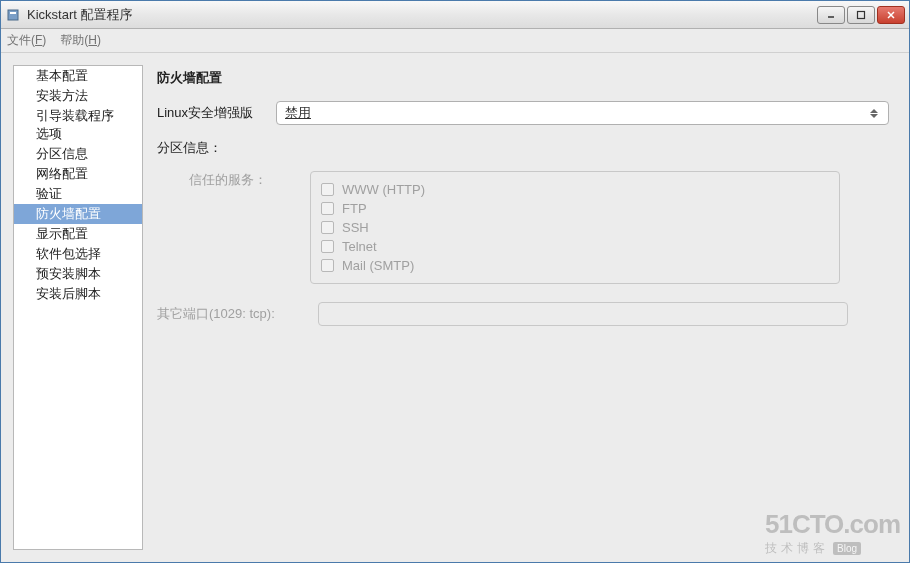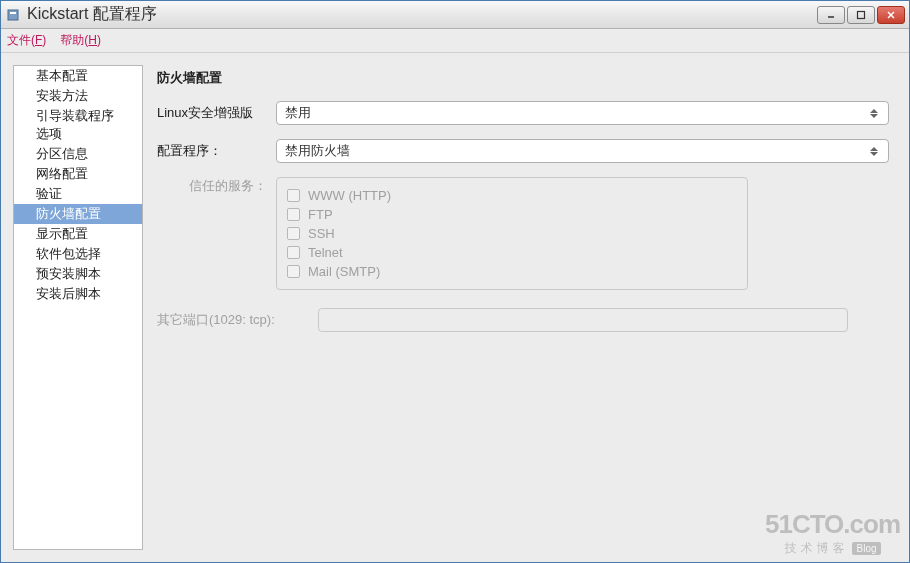--- a/index.html
+++ b/index.html
@@ -2,55 +2,55 @@
 <html><head>
 <meta charset="utf-8">
 <style>
 * { box-sizing: border-box; margin: 0; padding: 0; }
 body { font-family: "Microsoft YaHei", "SimSun", Arial, sans-serif; font-size: 12px; background: #fff; width: 910px; height: 563px; overflow: hidden; position: relative; }
 
 .window { width: 910px; height: 563px; border: 1px solid #4a7aab; background: #ececec; display: flex; flex-direction: column; }
 
 .titlebar { height: 28px; background: linear-gradient(to bottom, #f8f8f8 0%, #e8e8e8 50%, #dcdcdc 100%); border-bottom: 1px solid #b0b0b0; display: flex; align-items: center; padding: 0 4px; }
 .titlebar .app-icon { width: 16px; height: 16px; margin-right: 6px; display: flex; align-items: center; justify-content: center; }
-.titlebar .title-text { flex: 1; font-size: 16px; color: #333; }
+.titlebar .title-text { flex: 1; font-size: 13px; color: #333; }
 .titlebar .win-controls { display: flex; gap: 2px; }
 .titlebar .win-btn { width: 28px; height: 18px; border: 1px solid #888; border-radius: 3px; background: linear-gradient(to bottom, #f5f5f5, #d8d8d8); display: flex; align-items: center; justify-content: center; font-size: 10px; cursor: pointer; }
 .titlebar .win-btn.close { background: linear-gradient(to bottom, #e67a6f, #c8402f); border-color: #a03020; color: #fff; }
 
 .menubar { height: 24px; background: #ececec; display: flex; align-items: center; padding: 0 6px; gap: 14px; border-bottom: 1px solid #d0d0d0; }
-.menubar .menu-item { font-size: 12px; color: #be185d; cursor: pointer; }
+.menubar .menu-item { font-size: 12px; color: #737373; cursor: pointer; }
 .menubar .menu-item u { text-decoration: underline; }
 
 .content { flex: 1; display: flex; padding: 12px; gap: 14px; background: #ececec; }
 
 .sidebar { width: 130px; background: #fff; border: 1px solid #b8b8b8; overflow: hidden; }
 .sidebar .nav-item { padding: 1px 22px; font-size: 13px; color: #222; cursor: pointer; line-height: 18px; }
 .sidebar .nav-item.selected { background: #7ea6d8; color: #fff; }
 
 .main { flex: 1; padding: 4px 8px 0 0; }
 .section-title { font-size: 13px; font-weight: bold; color: #222; margin-bottom: 14px; }
 
 .form-row { display: flex; align-items: center; margin-bottom: 14px; gap: 9px; }
 .form-label { width: 110px; font-size: 13px; color: #222; }
 .form-label.disabled { color: #a0a0a0; }
 .form-control { flex: 1; }
 
-.dropdown { width: 100%; height: 24px; background: #fff; border: 1px solid #b0b0b0; border-radius: 4px; display: flex; align-items: center; padding: 0 8px; position: relative; cursor: pointer; font-size: 13px; color: #333; }
+.dropdown { width: 100%; height: 24px; background: #fff; border: 1px solid #b0b0b0; border-radius: 4px; display: flex; align-items: center; padding: 0 8px; position: relative; cursor: pointer; font-size: 13px; color: #333; text-decoration: underline; }
 .dropdown .dd-arrow { position: absolute; right: 6px; top: 50%; transform: translateY(-50%); width: 12px; height: 14px; display: flex; flex-direction: column; justify-content: center; gap: 1px; }
 .dropdown .dd-arrow::before { content: ""; width: 0; height: 0; border-left: 4px solid transparent; border-right: 4px solid transparent; border-bottom: 4px solid #666; }
 .dropdown .dd-arrow::after { content: ""; width: 0; height: 0; border-left: 4px solid transparent; border-right: 4px solid transparent; border-top: 4px solid #666; }
 
-.services-box { width: 472px; border: 1px solid #c8c8c8; border-radius: 4px; padding: 8px 10px; background: #ececec; }
+.services-box { margin-left: 34px; width: 530px; border: 1px solid #c8c8c8; border-radius: 4px; padding: 8px 10px; background: #ececec; }
 .service-item { display: flex; align-items: center; gap: 8px; padding: 2px 0; font-size: 13px; color: #a0a0a0; }
 .checkbox { width: 13px; height: 13px; border: 1px solid #b8b8b8; border-radius: 2px; background: #f2f2f2; }
 
 .text-input { width: 530px; height: 24px; margin-left: 34px; background: #ececec; border: 1px solid #c8c8c8; border-radius: 4px; padding: 0 8px; font-size: 13px; color: #a0a0a0; }
 
-.watermark { position: absolute; right: 10px; bottom: 6px; text-align: center; color: #999; font-family: Arial, sans-serif; pointer-events: none; opacity: 0.55; }
+.watermark { position: absolute; right: 10px; bottom: 6px; text-align: left; color: #999; font-family: Arial, sans-serif; pointer-events: none; opacity: 0.55; }
 .watermark .wm-big { font-size: 26px; font-weight: bold; letter-spacing: -1px; }
 .watermark .wm-small { font-size: 12px; letter-spacing: 4px; }
 .watermark .wm-blog { font-size: 10px; background: #999; color: #fff; padding: 1px 4px; border-radius: 2px; margin-left: 4px; letter-spacing: 0; }
 </style>
 </head>
 <body>
 
 <div class="window">
 
   <div class="titlebar">
@@ -109,27 +109,21 @@
         <div class="form-label">Linux安全增强版</div>
         <div class="form-control">
           <div class="dropdown">
             <span>禁用</span>
             <span class="dd-arrow"></span>
           </div>
         </div>
       </div>
 
       <div class="form-row">
-        <div class="form-label">配置程序：</div>
-        <div class="form-control">
-          <div class="dropdown">
-            <span>禁用防火墙</span>
-            <span class="dd-arrow"></span>
-          </div>
-        </div>
+        <div class="form-label">分区信息：</div>
       </div>
 
       <div class="form-row" style="align-items:flex-start;text-align:right;">
         <div class="form-label disabled">信任的服务：</div>
         <div class="services-box">
           <div class="service-item">
             <span class="checkbox"></span>
             <span>WWW (HTTP)</span>
           </div>
           <div class="service-item">

